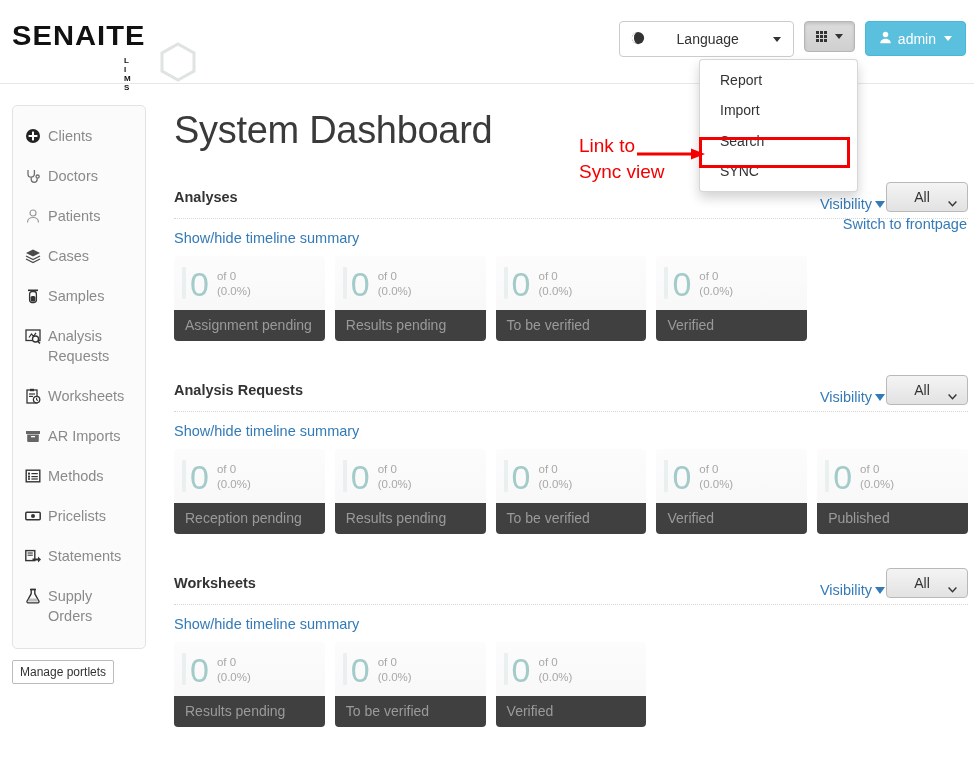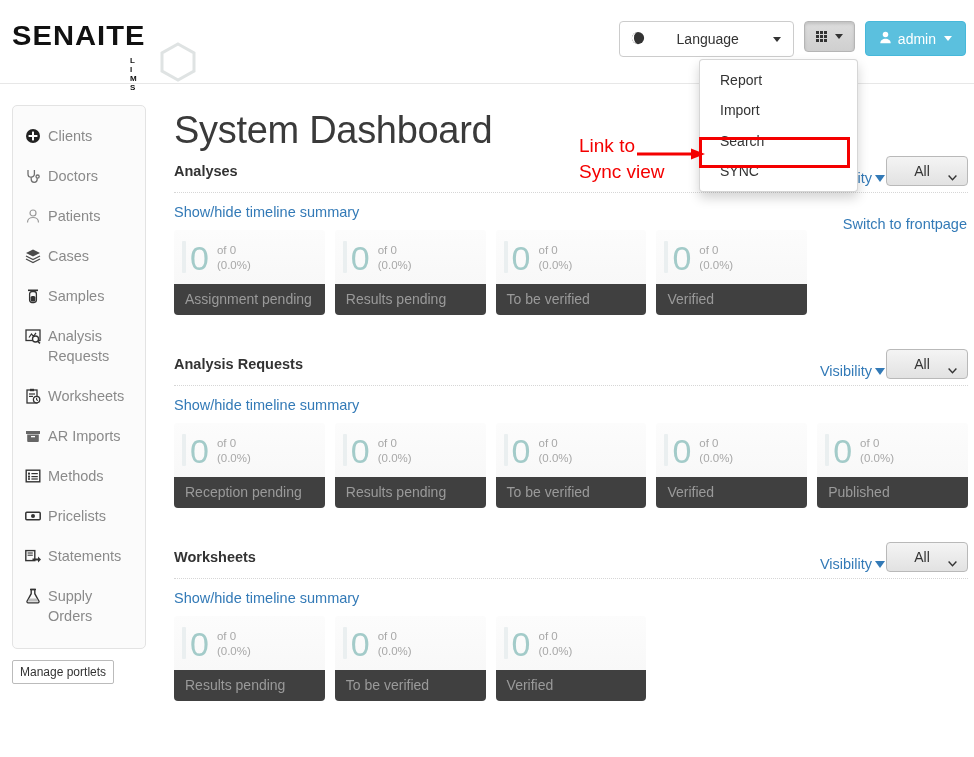--- a/index.html
+++ b/index.html
@@ -28,21 +28,21 @@
     font-weight: 700;
     letter-spacing: 1px;
     color: #111111;
     line-height: 1;
     font-family: "Liberation Sans", sans-serif;
     transform: scaleX(1.04);
     transform-origin: left bottom;
   }
   .logo-sub {
     position: absolute;
-    left: 118px; top: 34px;
+    left: 112px; top: 34px;
     font-size: 8px;
     letter-spacing: 4px;
     font-weight: 700;
     color: #111111;
   }
   .logo-hex {
     position: absolute;
     left: 148px; top: 20px;
     width: 36px; height: 40px;
   }
@@ -210,21 +210,21 @@
   }
   #frontpage-link {
     position: absolute;
     right: 1px; top: 132px;
     color: #337ab7;
     font-size: 14.5px;
     cursor: pointer;
     z-index: 5;
   }
 
-  .section { position: relative; margin-top: 4px; }
+  .section { position: relative; margin-top: 30px; }
   .section-head {
     display: flex;
     align-items: center;
     justify-content: space-between;
     padding-bottom: 6px;
   }
   .section-title {
     font-size: 14.5px;
     font-weight: 700;
     color: #333333;

